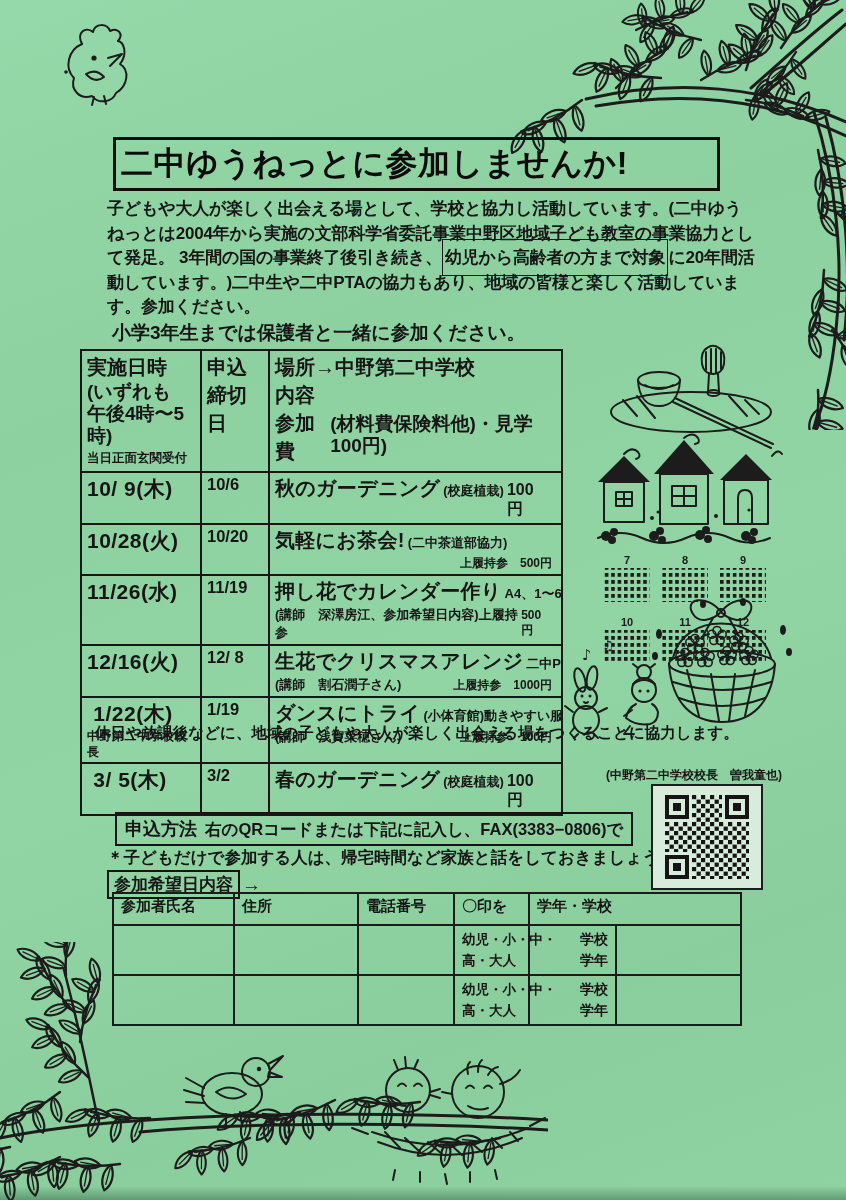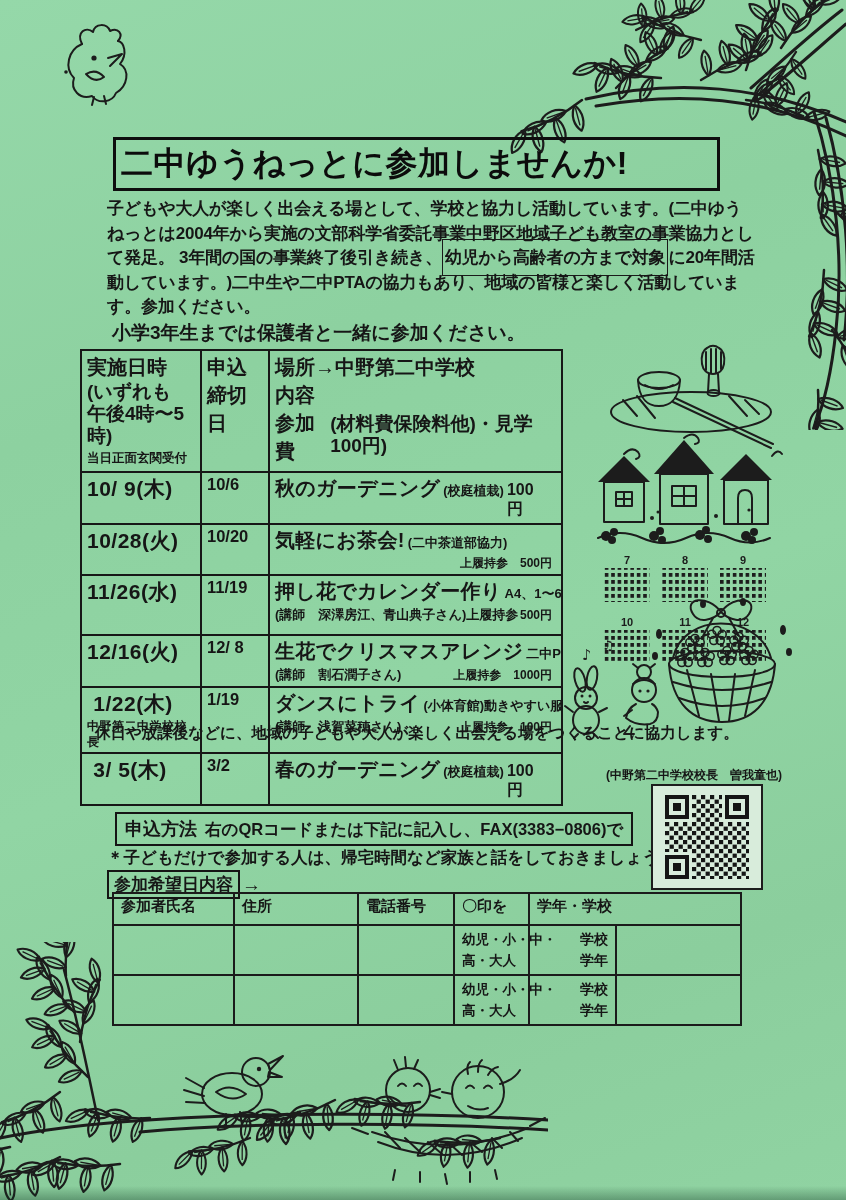--- a/index.html
+++ b/index.html
@@ -376,21 +376,21 @@
     <tr style="height:60px">
       <td class="c-date"><span class="date">11/26(水)</span><div class="d-note"></div></td>
       <td class="c-dl">11/19</td>
       <td>
         <div class="l1">
               <span class="t-main">押し花でカレンダー作り</span>
               <span class="t-note">A4、1〜6月</span>
               <span class="t-right"></span>
             </div>
         <div class="l2">
-              <span class="l2l">(講師　深澤房江、青山典子さん)上履持参</span>
+              <span class="l2l">(講師　深澤房江、参加希望日内容)上履持参</span>
               <span class="l2r">500円</span>
             </div>
       </td>
     </tr>
     <tr style="height:45px">
       <td class="c-date"><span class="date">12/16(火)</span><div class="d-note"></div></td>
       <td class="c-dl">12/ 8</td>
       <td>
         <div class="l1">
               <span class="t-main">生花でクリスマスアレンジ</span>

